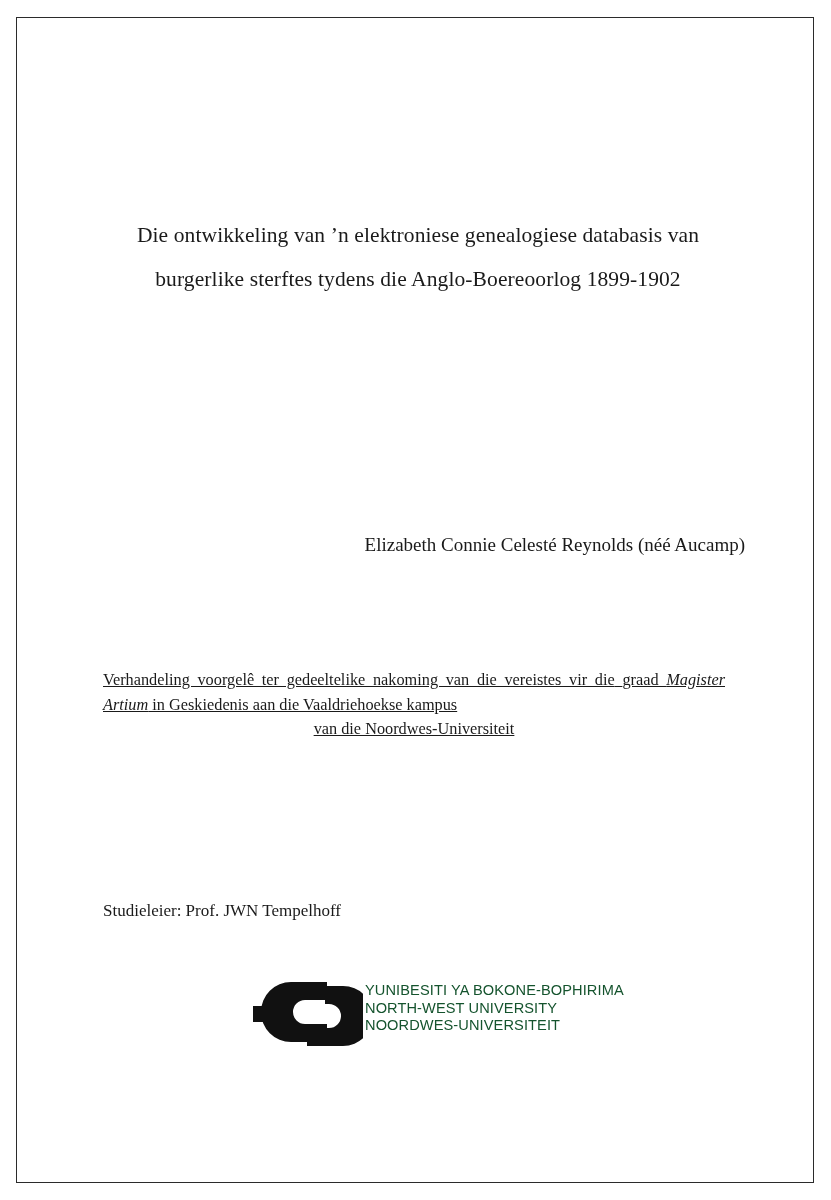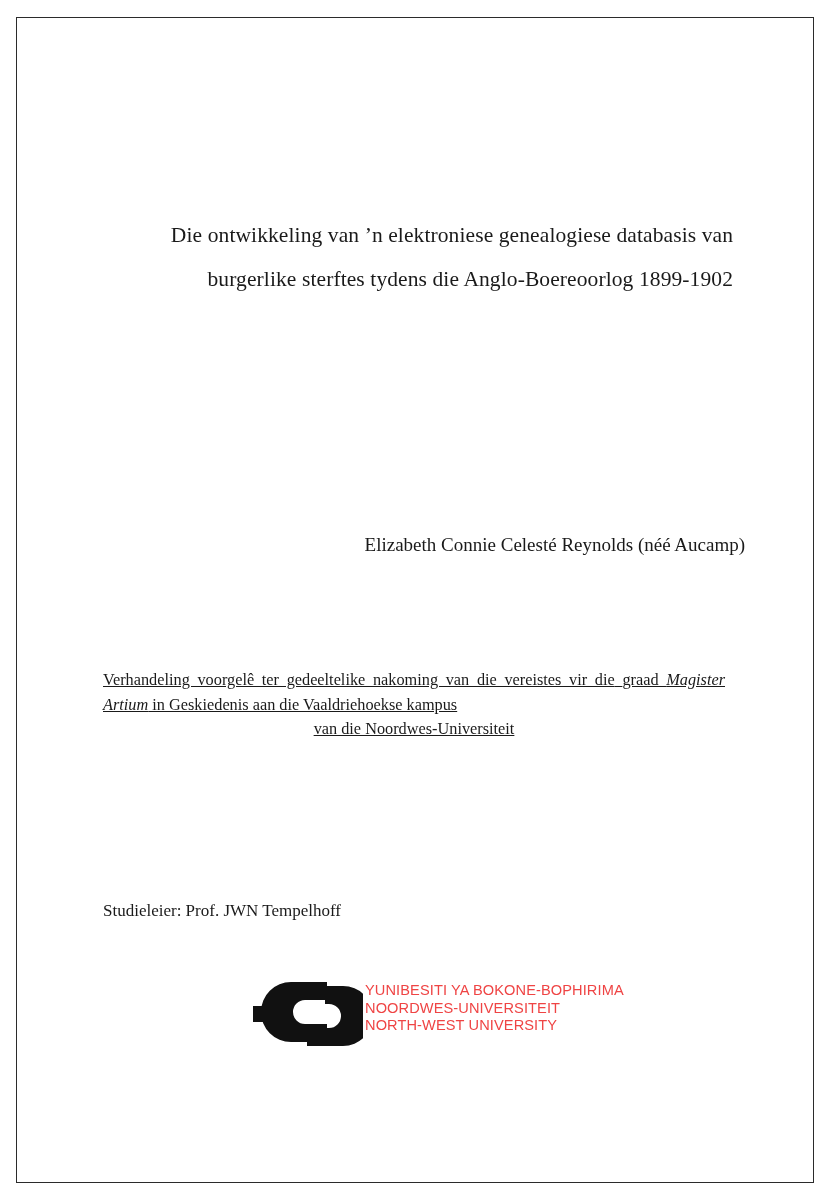--- a/index.html
+++ b/index.html
@@ -30,21 +30,21 @@
     left: 86px;
     top: 0;
     width: 630px;
     height: 100%;
   }
   .title-block {
     position: absolute;
     top: 195px;
     left: 0;
     width: 630px;
-    text-align: right;
+    text-align: center;
     font-size: 21.5px;
     line-height: 44px;
     letter-spacing: 0.1px;
   }
   .title-line {
     display: block;
     white-space: nowrap;
   }
   .byline-label {
     position: absolute;
@@ -105,21 +105,21 @@
     height: 72px;
   }
   .logo-text {
     position: absolute;
     left: 112px;
     top: 6px;
     font-family: "Liberation Sans", sans-serif;
     font-size: 14.6px;
     line-height: 17.5px;
     letter-spacing: 0.1px;
-    color: #ef4444;
+    color: #14532d;
     white-space: nowrap;
   }
   .logo-text .l {
     display: block;
   }
 </style>
 </head>
 <body>
 
 <div class="page">
@@ -146,19 +146,19 @@
     <div class="logo-wrap">
       <div class="logo-mark">
         <svg width="110" height="72" viewBox="0 0 110 72" xmlns="http://www.w3.org/2000/svg" aria-hidden="true">
           <path d="M38 4 H74 V22 H52 A12 12 0 0 0 52 46 H74 V64 H38 A30 30 0 0 1 38 4 Z" fill="#111111"></path>
           <path d="M72 8 H90 A30 30 0 0 1 90 68 H54 V50 H76 A12 12 0 0 0 76 26 H72 Z" fill="#111111"></path>
           <rect x="0" y="28" width="34" height="16" fill="#111111"></rect>
         </svg>
       </div>
       <div class="logo-text">
         <span class="l">YUNIBESITI YA BOKONE-BOPHIRIMA</span>
+        <span class="l">NORTH-WEST UNIVERSITY</span>
         <span class="l">NOORDWES-UNIVERSITEIT</span>
-        <span class="l">NORTH-WEST UNIVERSITY</span>
       </div>
     </div>
 
   </div>
 </div>
 
 </body></html>

